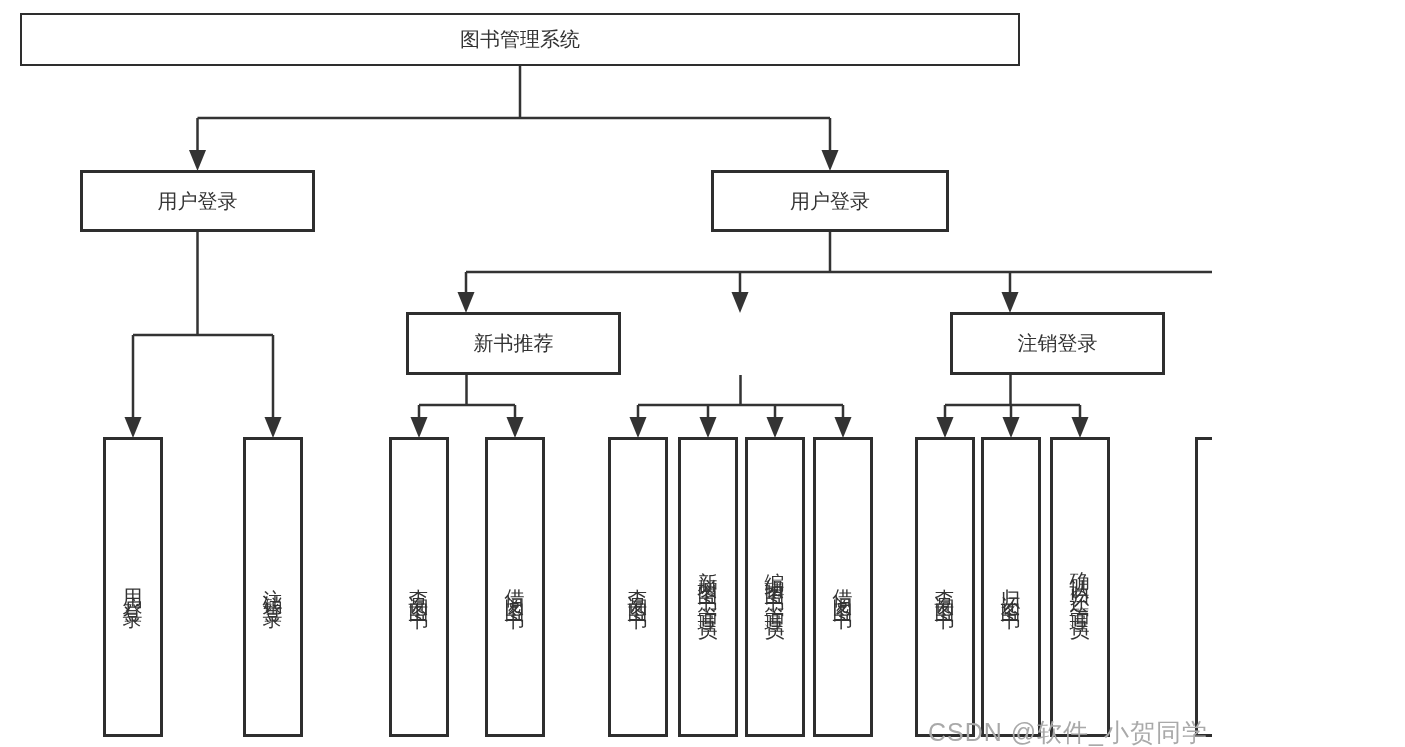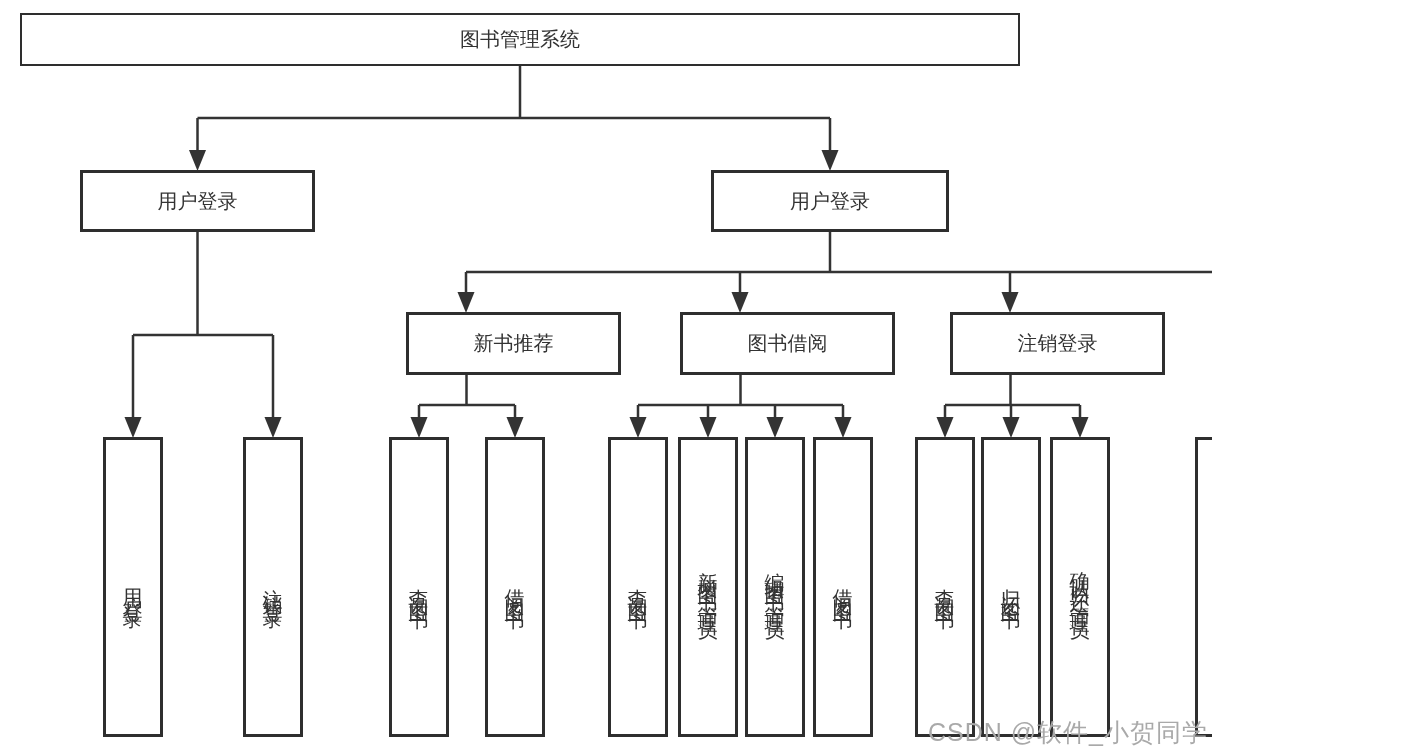--- a/index.html
+++ b/index.html
@@ -97,23 +97,20 @@
   <div class="box l2" style="left:80px;width:235px;">
     <span class="hlabel">用户登录</span>
   </div>
   <div class="box l2" style="left:711px;width:238px;">
     <span class="hlabel">用户登录</span>
   </div>
 
   <div class="box l3" style="left:359px;">
     <span class="hlabel">新书推荐</span>
   </div>
-  <div class="box l3" style="left:633px;">
-    <span class="hlabel">图书借阅</span>
-  </div>
   <div class="box l3" style="left:903px;">
     <span class="hlabel">注销登录</span>
   </div>
 
   <div class="box leaf" style="left:103px;">
     <span class="vtext">用户登录</span>
   </div>
   <div class="box leaf" style="left:243px;">
     <span class="vtext">注销登录</span>
   </div>

